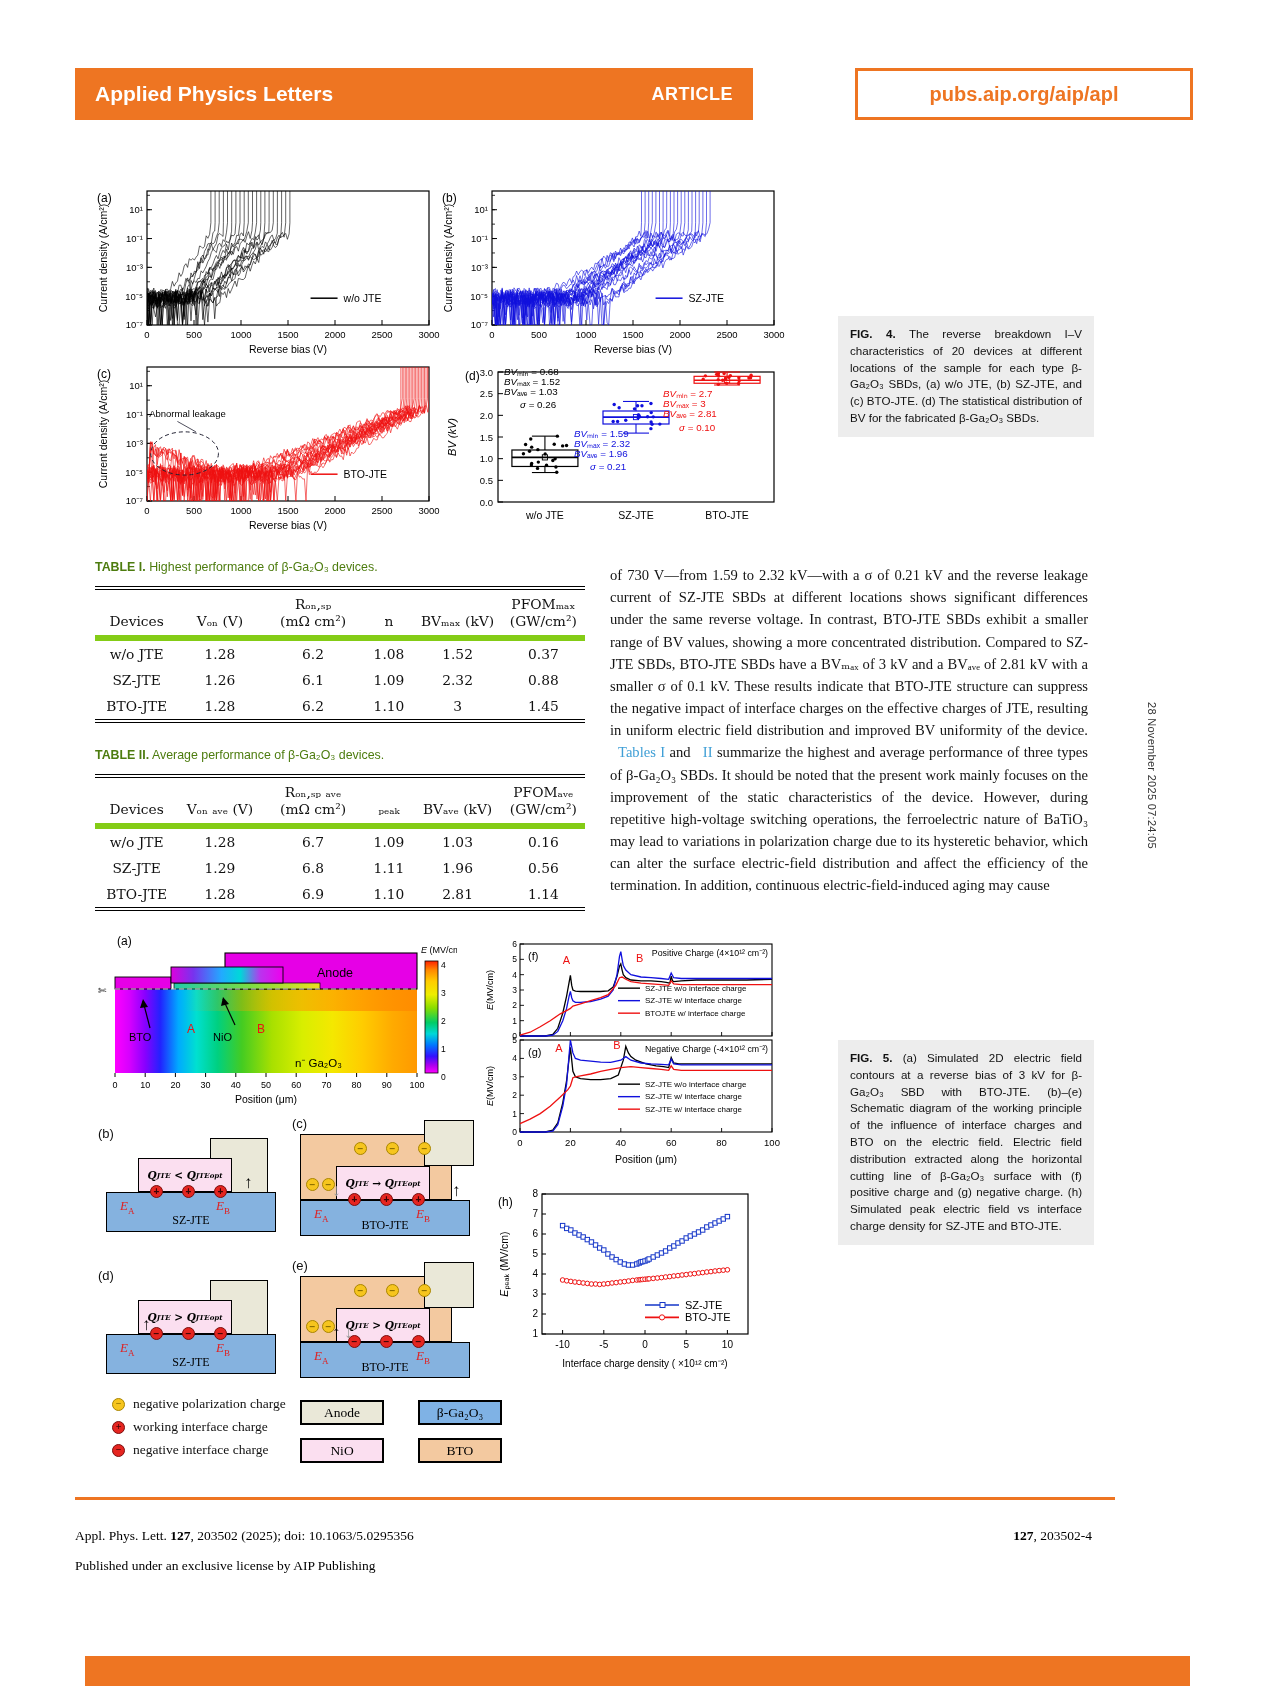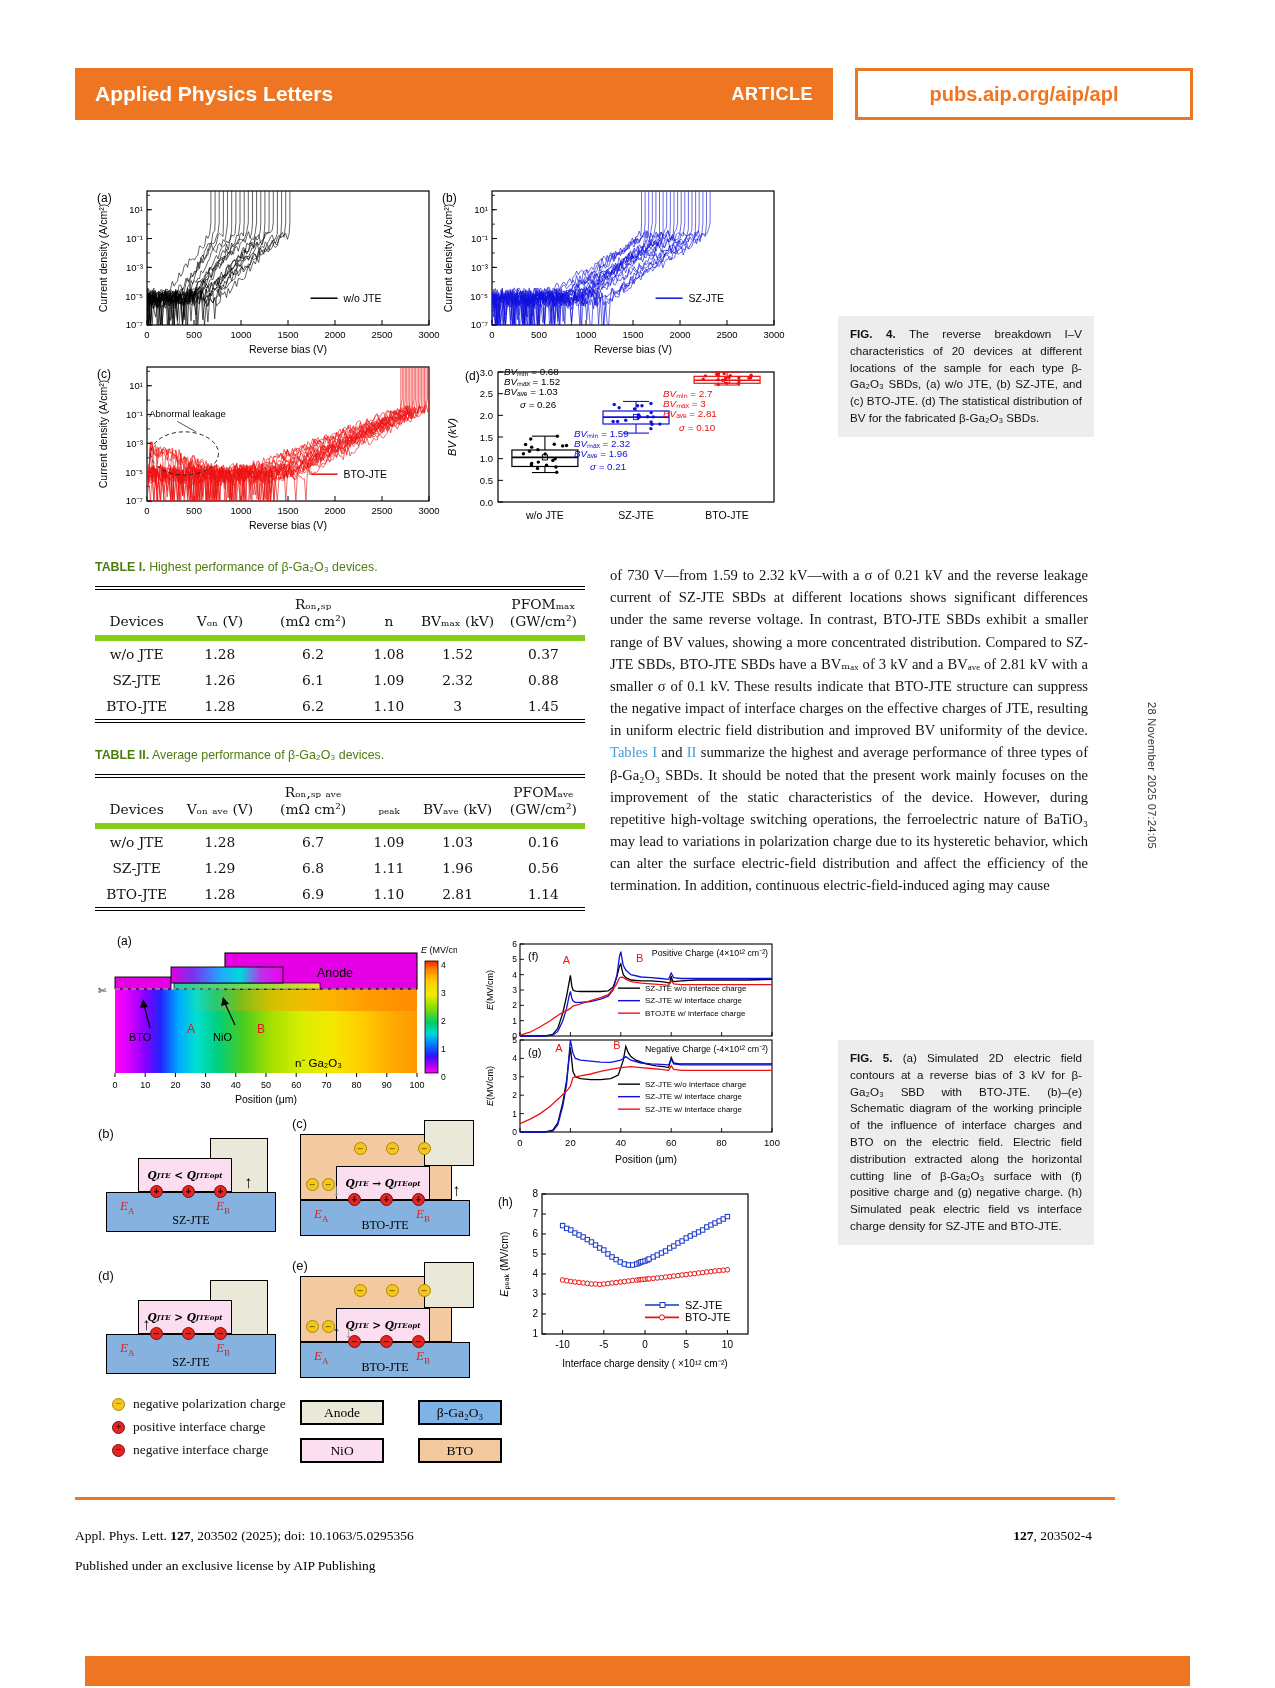--- a/index.html
+++ b/index.html
@@ -1,20 +1,20 @@
 <!DOCTYPE html>
 <html><head>
 <meta charset="utf-8">
 <style>
   html,body{margin:0;padding:0;background:#888;}
   .page{position:relative;width:1275px;height:1688px;background:#ffffff;overflow:hidden;
         font-family:"Liberation Sans",sans-serif;color:#111;}
   .abs{position:absolute;}
   
-  .hdr-band{left:75px;top:68px;width:758px;height:52px;background:#EE7522;color:#fff;
+  .hdr-band{left:75px;top:68px;width:678px;height:52px;background:#EE7522;color:#fff;
             display:flex;align-items:center;justify-content:space-between;padding:0 20px;box-sizing:border-box;}
   .hdr-journal{font-weight:bold;font-size:21px;}
   .hdr-article{font-weight:bold;font-size:18px;letter-spacing:.5px;}
   .hdr-url{left:855px;top:68px;width:338px;height:52px;background:#fff;border:3px solid #EE7522;
            color:#EE7522;font-weight:bold;font-size:20px;display:flex;align-items:center;justify-content:center;box-sizing:border-box;}
   
   .fig-cap{background:#ededed;padding:10px 12px;font-size:11.6px;line-height:1.45;width:256px;
            box-sizing:border-box;text-align:justify;color:#111;}
   .fig-cap b{font-weight:bold;}
   
@@ -22,21 +22,21 @@
   .ptable-title{font-family:"Liberation Sans",sans-serif;font-size:12.4px;margin-bottom:12px;color:#4d7c0f;}
   .ptable table{border-collapse:collapse;width:100%;border-top:4px double #000;border-bottom:4px double #000;}
   .ptable th{font-weight:normal;font-size:13.8px;border-bottom:6px solid #84cc16;padding:6px 2px 5px 2px;
              vertical-align:bottom;white-space:pre-line;line-height:1.25;}
   .ptable td{font-size:13.8px;padding:5px 2px;}
   .ptable th:first-child,.ptable td:first-child{text-align:center;}
   .ptable th:not(:first-child),.ptable td:not(:first-child){text-align:center;}
   
   .bodycol{left:610px;top:564px;width:478px;font-family:"Liberation Serif","DejaVu Serif",serif;
            font-size:14.6px;line-height:1.52;text-align:justify;color:#131313;}
-  .link{color:#3f9fd6;}
+  .link{color:#3f9fd6;margin-left:8px;}
   
   .rule{background:#EE7522;}
   .foot{font-family:"Liberation Serif","DejaVu Serif",serif;font-size:13.5px;color:#000000;}
   .datestrip{writing-mode:vertical-rl;font-size:11px;color:#333;letter-spacing:.3px;}
   
   .schem{position:absolute;}
   .schem .tag{position:absolute;font-size:13px;color:#111;}
   .srect{position:absolute;border:1.6px solid #000;box-sizing:border-box;}
   .charge{position:absolute;width:13px;height:13px;border-radius:50%;display:flex;align-items:center;
           justify-content:center;font-size:10px;font-weight:bold;line-height:1;box-sizing:border-box;}
@@ -867,21 +867,21 @@
       <div class="arrow" style="left: 52px; top: 64px; color: rgb(154, 154, 154);">↓</div>
     </div>
 
   <div class="abs" id="charge-legend" style="left:112px;top:1396px;">
       <div class="legrow">
         <span class="charge" style="background: rgb(246, 197, 30); border: 1.5px solid rgb(169, 133, 0); color: rgb(138, 109, 0);">−</span>
         <span>negative polarization charge</span>
       </div>
       <div class="legrow">
         <span class="charge" style="background: rgb(229, 37, 32); border: 1.5px solid rgb(122, 14, 14); color: rgb(58, 4, 4);">+</span>
-        <span>positive interface charge</span>
+        <span>working interface charge</span>
       </div>
       <div class="legrow">
         <span class="charge" style="background: rgb(229, 37, 32); border: 1.5px solid rgb(122, 14, 14); color: rgb(58, 4, 4);">−</span>
         <span>negative interface charge</span>
       </div>
     </div>
   <div class="abs" id="material-legend" style="left:300px;top:1400px;width:200px;height:66px;">
       <div class="matbox" style="left: 0px; top: 0px; width: 84px; height: 25px; background: rgb(234, 232, 216); color: rgb(0, 0, 0);">Anode</div>
       <div class="matbox" style="left: 118px; top: 0px; width: 84px; height: 25px; background: rgb(127, 178, 229); color: rgb(0, 0, 0);">β-Ga₂O₃</div>
       <div class="matbox" style="left: 0px; top: 38px; width: 84px; height: 25px; background: rgb(251, 223, 240); color: rgb(0, 0, 0);">NiO</div>

